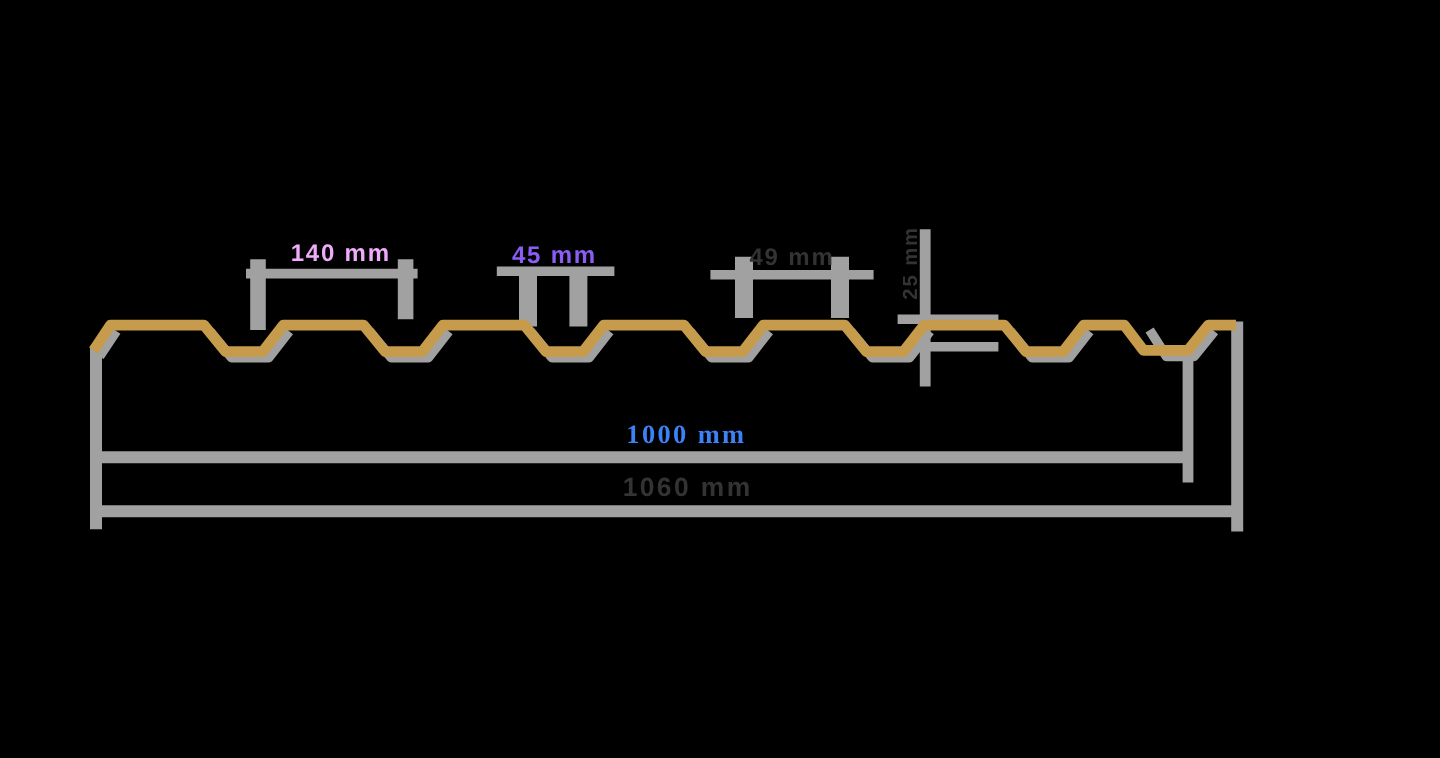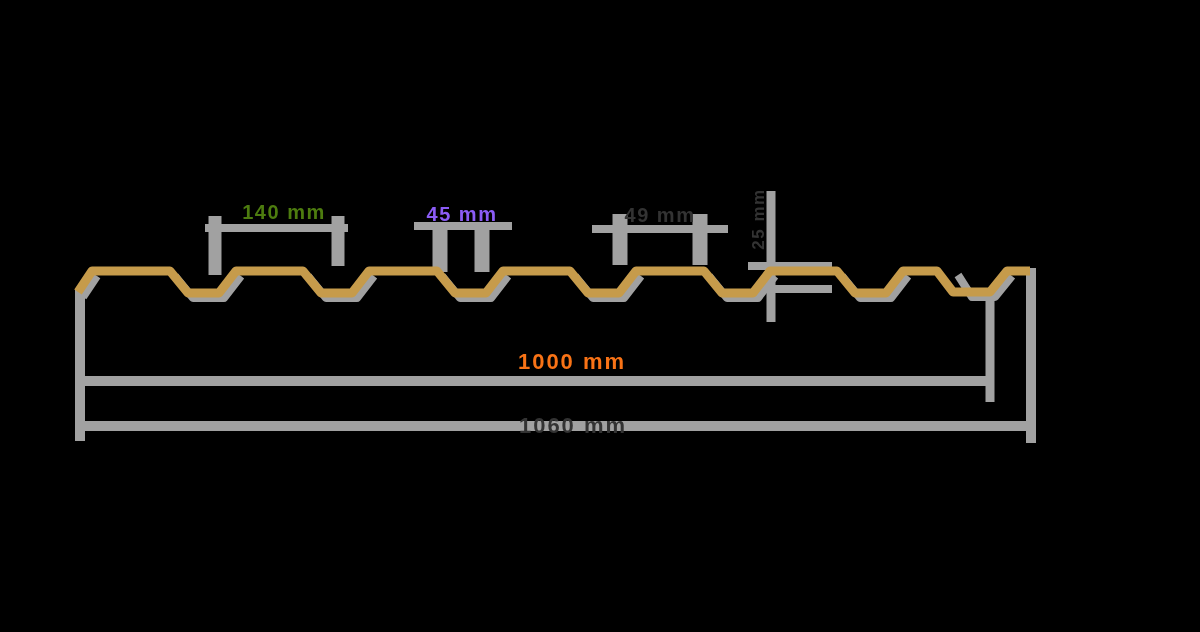--- a/index.html
+++ b/index.html
@@ -86,25 +86,25 @@
                L 188 293 L 219 293 L 236 271 L 303 271
                L 321 293 L 352 293 L 369 271 L 437 271
                L 455 293 L 486 293 L 503 271 L 570 271
                L 588 293 L 619 293 L 636 271 L 704 271
                L 722 293 L 753 293 L 770 271 L 837 271
                L 855 293 L 886 293 L 903 271 L 937 271
                L 953 292 L 990 292 L 1007 271 L 1030 271"></path>
     </g>
   </svg>
 
-  <div class="dim-label" style="left: 284px; top: 212px; color: #4d7c0f; text-align: center;">140 mm</div>
+  <div class="dim-label" style="left: 284px; top: 212px; color: #f0abfc; text-align: center;">140 mm</div>
 
   <div class="dim-label" style="left: 462px; top: 214px; color: #8b5cf6;">45 mm</div>
 
   <div class="dim-label" style="left: 660px; top: 215px; color: rgb(51, 51, 51);">49 mm</div>
 
   <div class="dim-label vertical" style="left: 759px; top: 219px; font-size: 17px; color: rgb(51, 51, 51);">25 mm</div>
 
-  <div class="dim-label big" style="left: 572px; top: 362px; color: #f97316;">1000 mm</div>
+  <div class="dim-label big" style="left: 572px; top: 362px; color: #3b82f6; font-family: Liberation Serif, serif;">1000 mm</div>
 
-  <div class="dim-label big" style="left: 573px; top: 406px; color: rgb(51, 51, 51); margin-top: 20px;">1060 mm</div>
+  <div class="dim-label big" style="left: 573px; top: 406px; color: rgb(51, 51, 51);">1060 mm</div>
 
 </div>
 
 </body></html>

